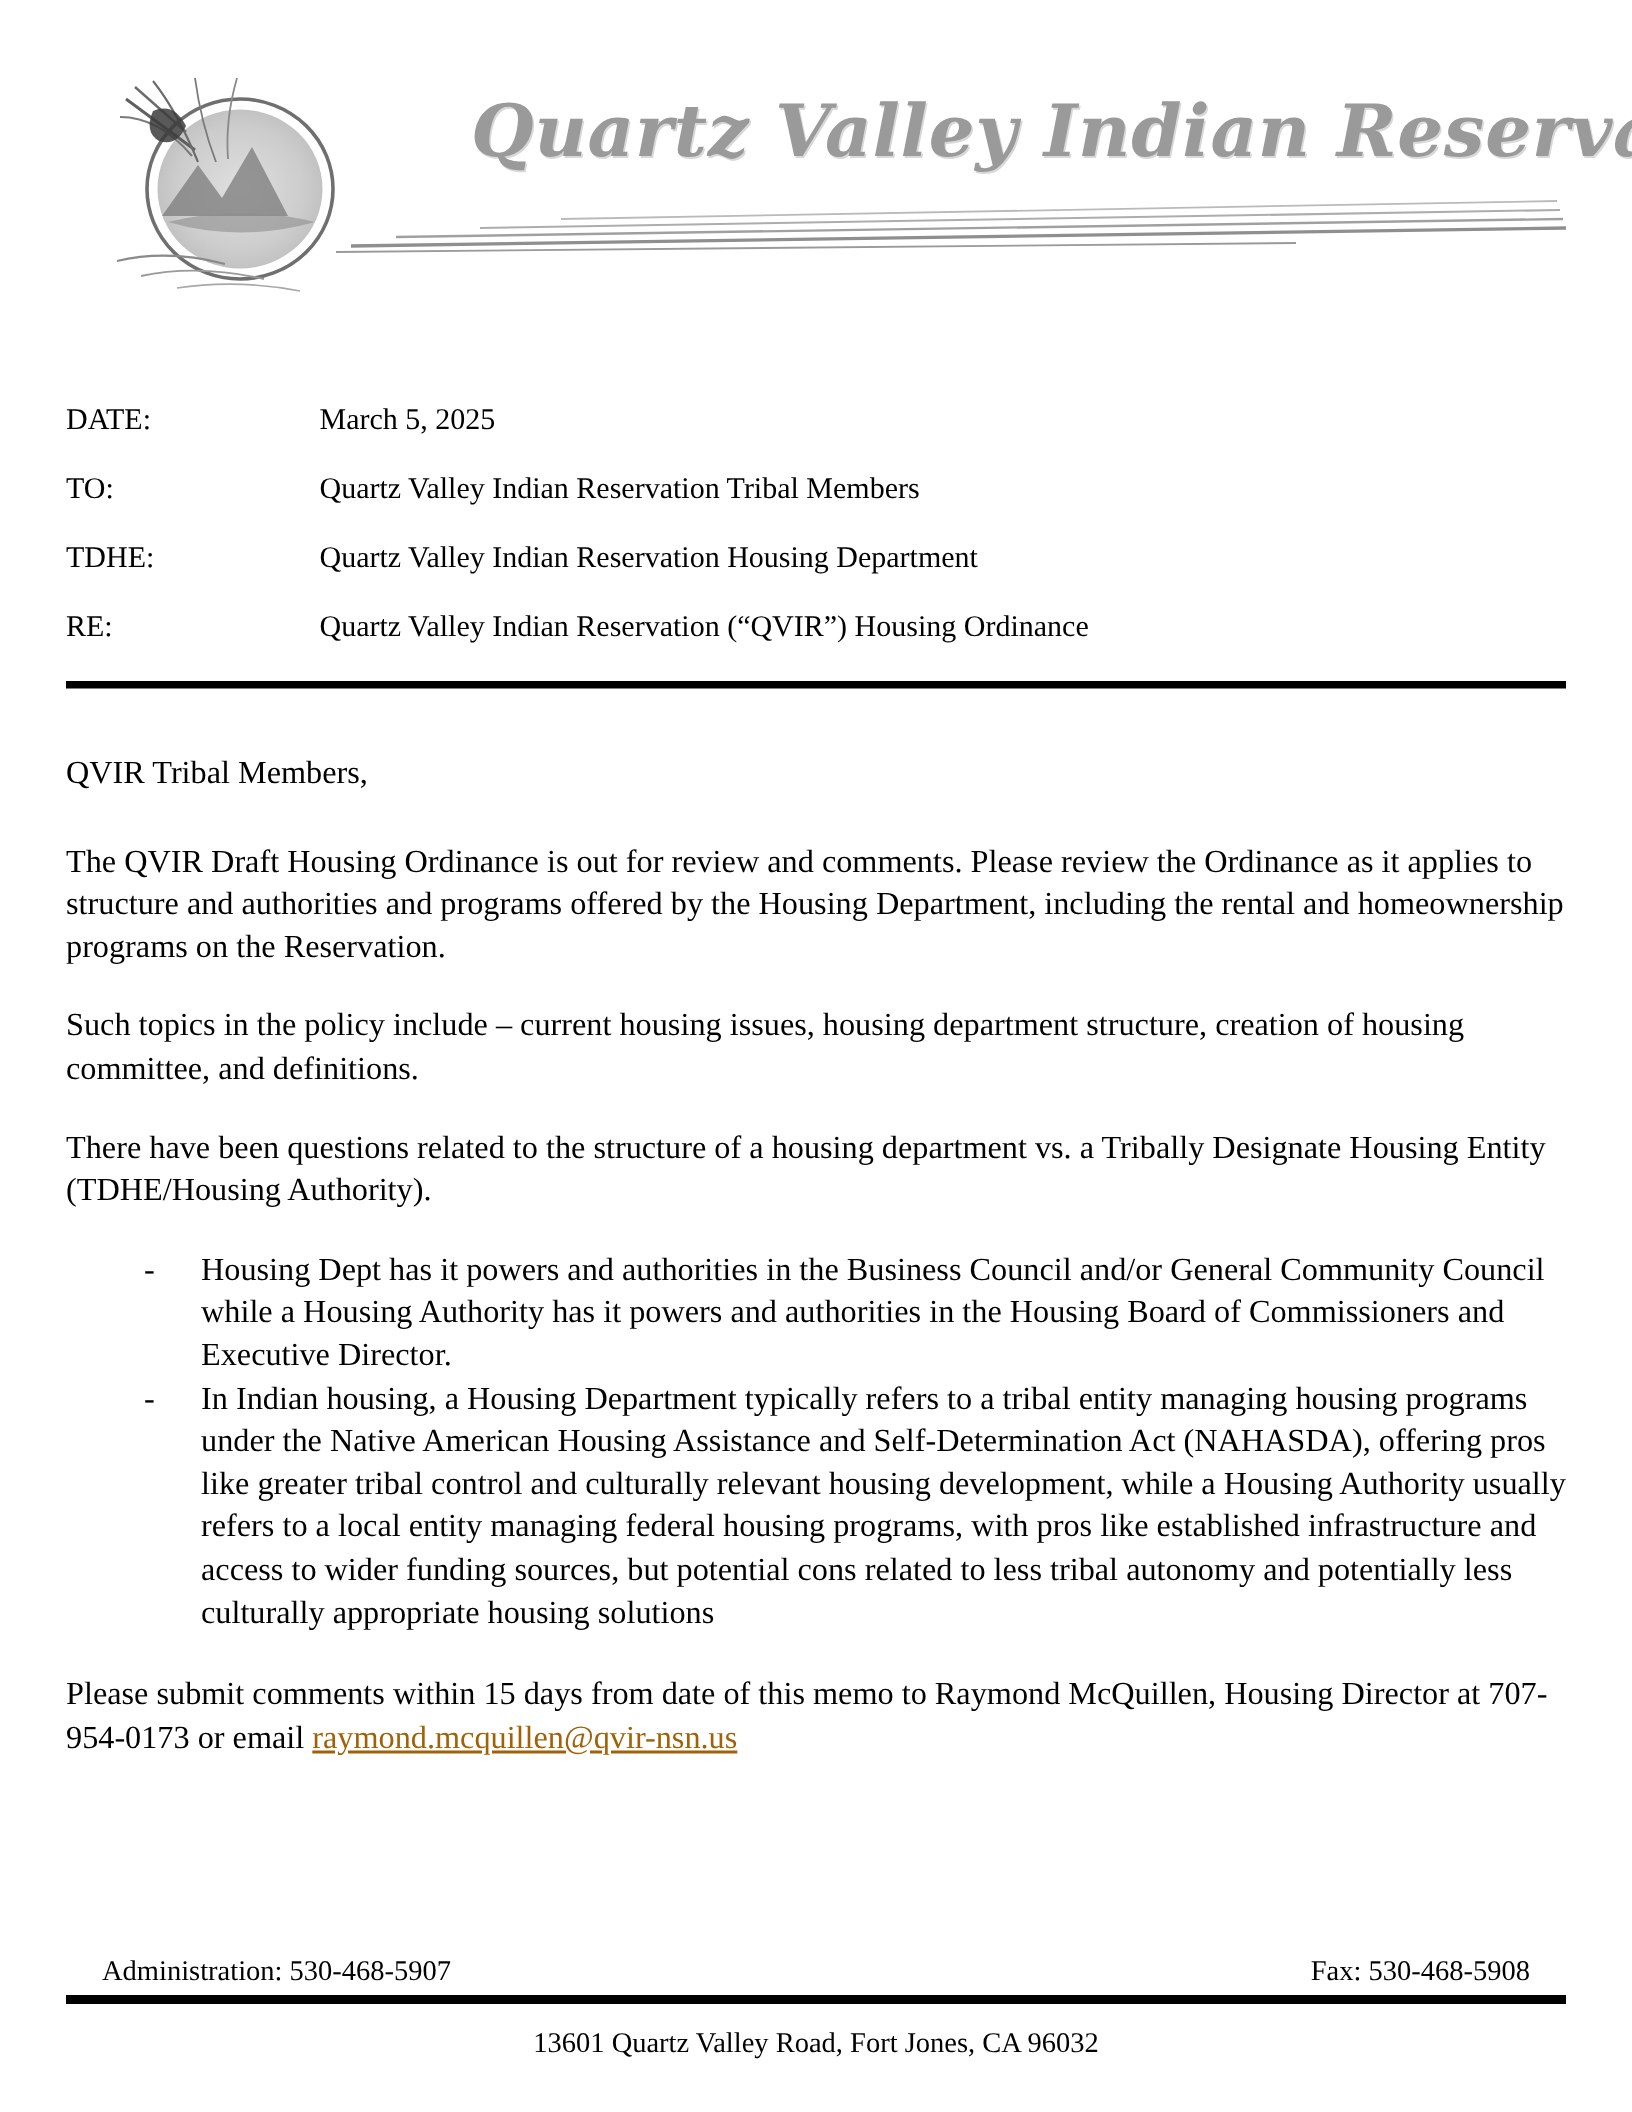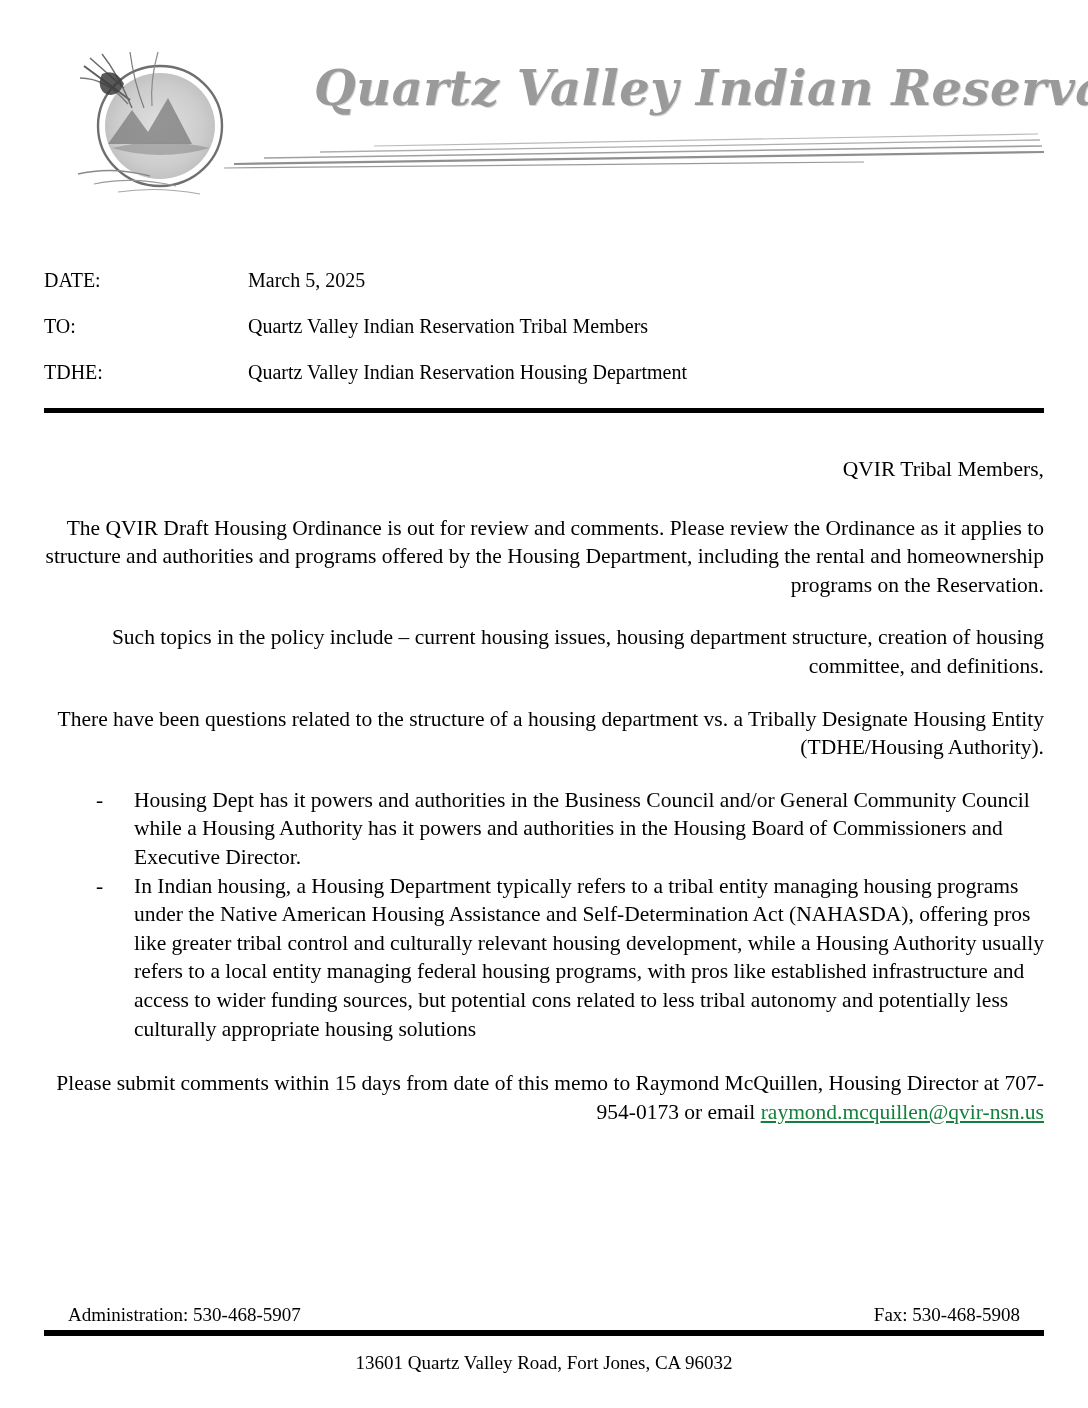--- a/index.html
+++ b/index.html
@@ -66,39 +66,38 @@
   }
   .memo-row {
     display: flex;
     margin-bottom: 26px;
     gap: 41px;
   }
   .memo-label {
     width: 128px;
     flex: 0 0 128px;
   }
-  .memo-value { flex: 1 1 auto; margin-left: 35px; }
+  .memo-value { flex: 1 1 auto; }
 
   .rule-thick {
     height: 5px;
     background: #000;
     margin-top: 8px;
     margin-bottom: 0;
     width: 100%;
   }
 
   
   .body-copy {
     margin-top: 42px;
     font-size: 21.5px;
     line-height: 1.33;
   }
   .body-copy p {
     margin: 0 0 24px 0;
-    text-align: right;
   }
   .greeting { margin-bottom: 30px !important; }
 
   ul.dash-list {
     list-style: none;
     margin: 0 0 26px 0;
     padding: 0 0 0 46px;
   }
   ul.dash-list li {
     position: relative;
@@ -106,21 +105,21 @@
     margin-bottom: 0;
     line-height: 1.33;
   }
   ul.dash-list li::before {
     content: "-";
     position: absolute;
     left: 6px;
     top: 0;
   }
   a.email-link {
-    color: #15803d;
+    color: #a16207;
     text-decoration: underline;
     margin-top: 48px;
   }
 
   
   .footer {
     position: absolute;
     left: 44px;
     right: 44px;
     bottom: 34px;
@@ -203,20 +202,24 @@
     <div class="memo-row">
       <div class="memo-label">TO:</div>
       <div class="memo-value">Quartz Valley Indian Reservation Tribal Members</div>
     </div>
 
     <div class="memo-row">
       <div class="memo-label">TDHE:</div>
       <div class="memo-value">Quartz Valley Indian Reservation Housing Department</div>
     </div>
 
+    <div class="memo-row">
+      <div class="memo-label">RE:</div>
+      <div class="memo-value">Quartz Valley Indian Reservation (“QVIR”) Housing Ordinance</div>
+    </div>
 
     <div class="rule-thick"></div>
   </div>
 
   <div class="body-copy">
 
     <p class="greeting">QVIR Tribal Members,</p>
 
     <p>The QVIR Draft Housing Ordinance is out for review and comments.  Please review the Ordinance as it applies to structure and authorities and programs offered by the Housing Department, including the rental and homeownership programs on the Reservation.</p>
 

